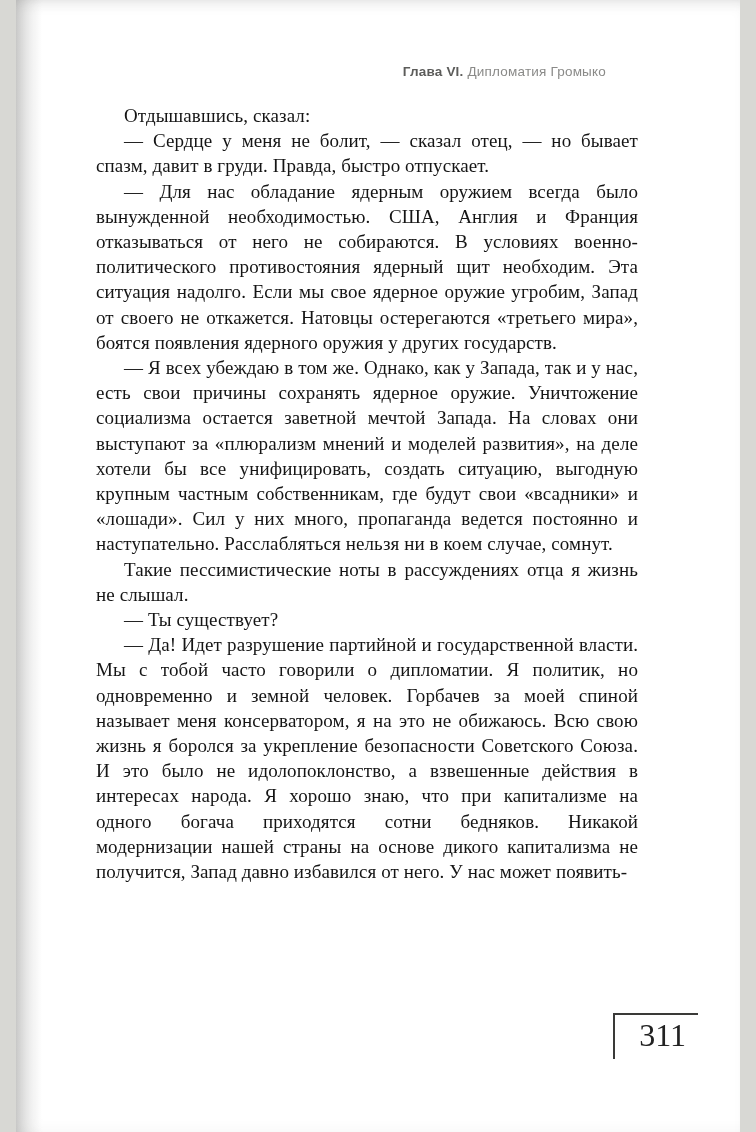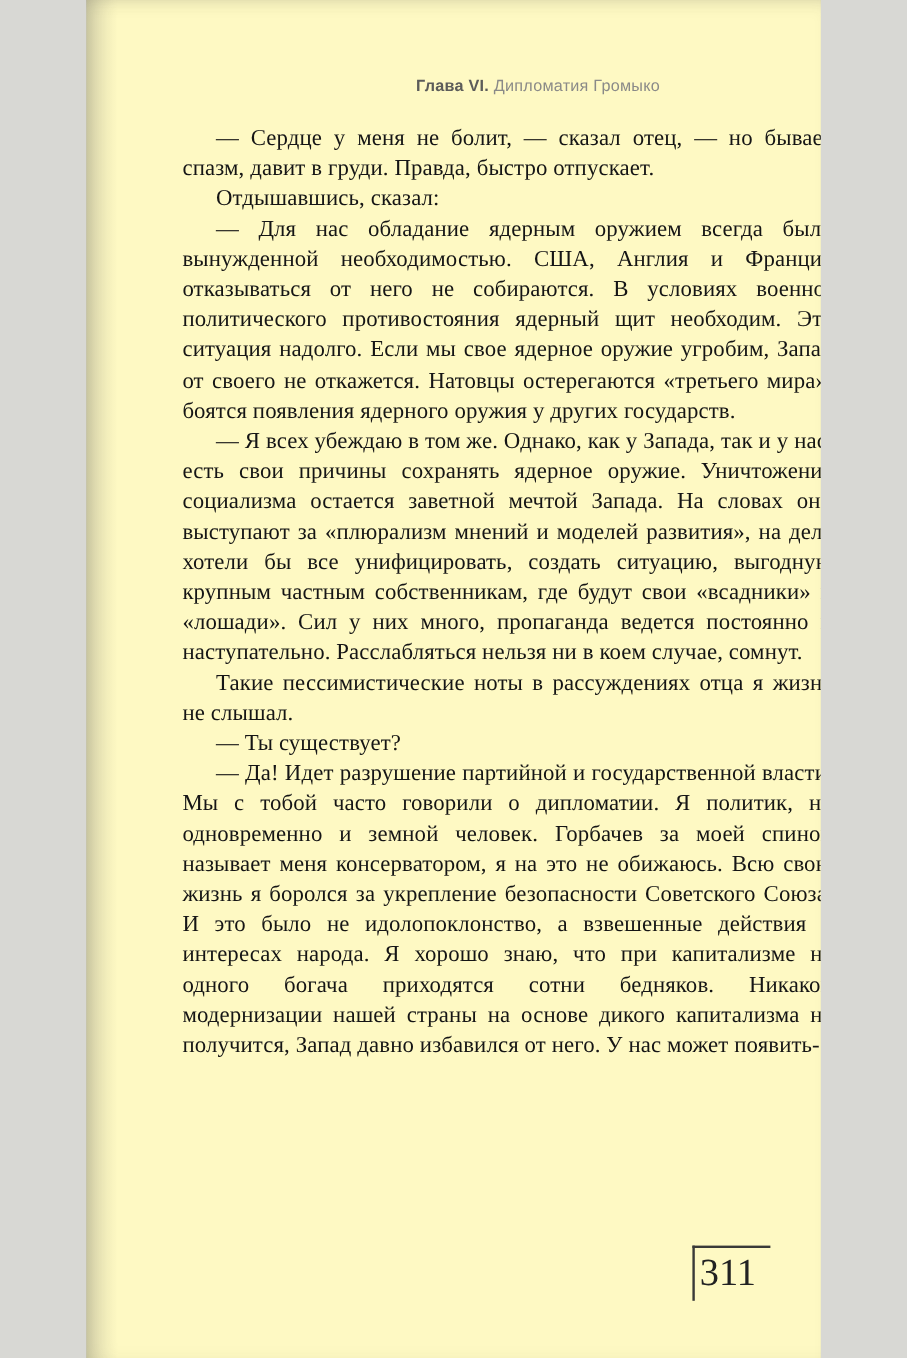--- a/index.html
+++ b/index.html
@@ -2,24 +2,24 @@
 <html><head>
 <meta charset="utf-8">
 <style>
   html, body {
     margin: 0;
     padding: 0;
     background: #d8d8d4;
   }
   .page {
     position: relative;
-    width: 612px;
+    width: 724px;
     height: 1132px;
     margin: 0 auto;
-    background: #fef9c3;
+    background: #ffffff;
     overflow: hidden;
     font-family: "Liberation Serif", "DejaVu Serif", serif;
     color: #151515;
     box-shadow: inset 14px 0 22px -14px rgba(60,60,60,0.35),
                 inset 0 10px 18px -14px rgba(60,60,60,0.25);
   }
   
   .scan-shade {
     position: absolute;
     left: 0; top: 0;
@@ -51,43 +51,43 @@
     margin: 0;
     font-size: 19px;
     line-height: 25.2px;
     text-align: justify;
     text-indent: 28px;
     letter-spacing: 0.1px;
   }
   .page-number {
     position: absolute;
     right: 42px;
-    bottom: 48px;
+    bottom: 73px;
     border-top: 2px solid #3a3a38;
     border-left: 2px solid #3a3a38;
-    padding: 4px 12px 8px 4px;
+    padding: 4px 12px 8px 24px;
     font-size: 32px;
     line-height: 1;
     color: #222;
     font-family: "Liberation Serif", "DejaVu Serif", serif;
   }
 </style>
 </head>
 <body>
 
 <div class="page">
   <div class="scan-shade"></div>
 
   <div class="running-header">
     <span class="chapter">Глава VI.</span><span class="title"> Дипломатия Громыко</span>
   </div>
 
   <div class="text-block">
+      <p class="para">Отдышавшись, сказал:</p>
       <p class="para">— Сердце у меня не болит, — сказал отец, — но бывает спазм, давит в груди. Правда, быстро отпускает.</p>
-      <p class="para">Отдышавшись, сказал:</p>
       <p class="para">— Для нас обладание ядерным оружием всегда было вынужденной необходимостью. США, Англия и Франция отказываться от него не собираются. В условиях военно-политического противостояния ядерный щит необходим. Эта ситуация надолго. Если мы свое ядерное оружие угробим, Запад от своего не откажется. Натовцы остерегаются «третьего мира», боятся появления ядерного оружия у других государств.</p>
       <p class="para">— Я всех убеждаю в том же. Однако, как у Запада, так и у нас, есть свои причины сохранять ядерное оружие. Уничтожение социализма остается заветной мечтой Запада. На словах они выступают за «плюрализм мнений и моделей развития», на деле хотели бы все унифицировать, создать ситуацию, выгодную крупным частным собственникам, где будут свои «всадники» и «лошади». Сил у них много, пропаганда ведется постоянно и наступательно. Расслабляться нельзя ни в коем случае, сомнут.</p>
       <p class="para">Такие пессимистические ноты в рассуждениях отца я жизнь не слышал.</p>
       <p class="para">— Ты существует?</p>
       <p class="para">— Да! Идет разрушение партийной и государственной власти. Мы с тобой часто говорили о дипломатии. Я политик, но одновременно и земной человек. Горбачев за моей спиной называет меня консерватором, я на это не обижаюсь. Всю свою жизнь я боролся за укрепление безопасности Советского Союза. И это было не идолопоклонство, а взвешенные действия в интересах народа. Я хорошо знаю, что при капитализме на одного богача приходятся сотни бедняков. Никакой модернизации нашей страны на основе дикого капитализма не получится, Запад давно избавился от него. У нас может появить-</p>
     </div>
 
   <div class="page-number">311</div>
 </div>
 

